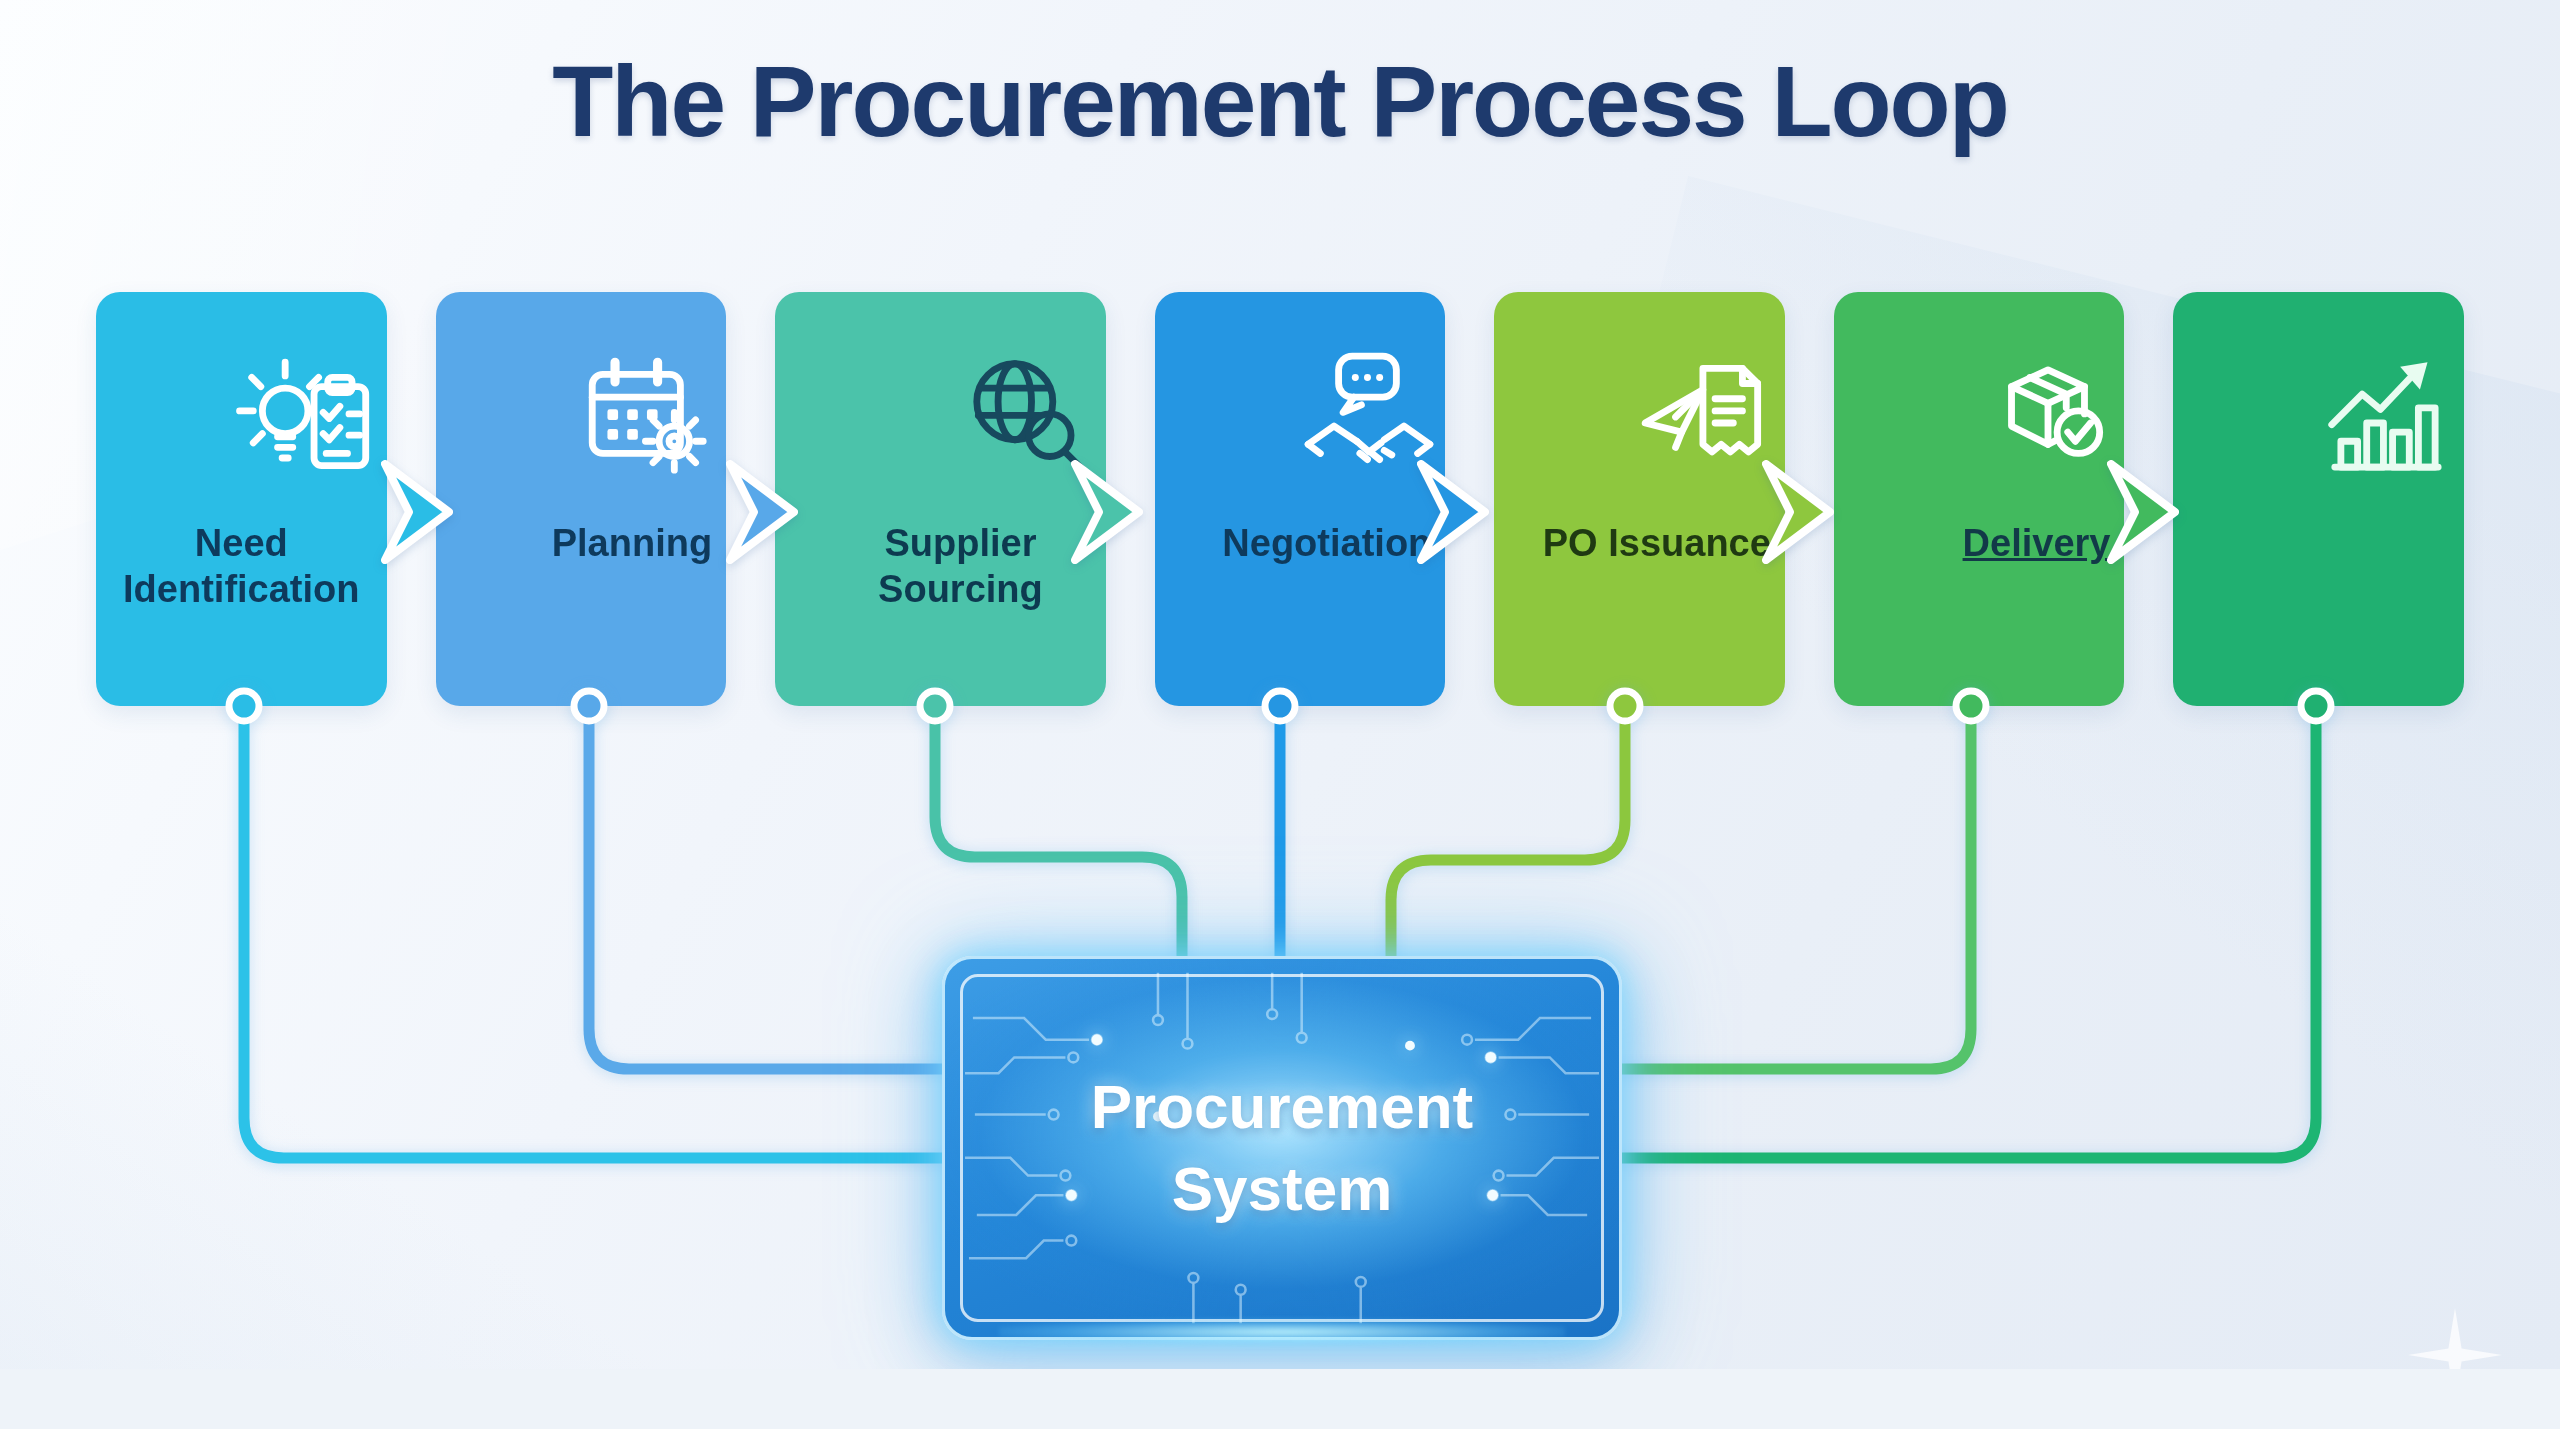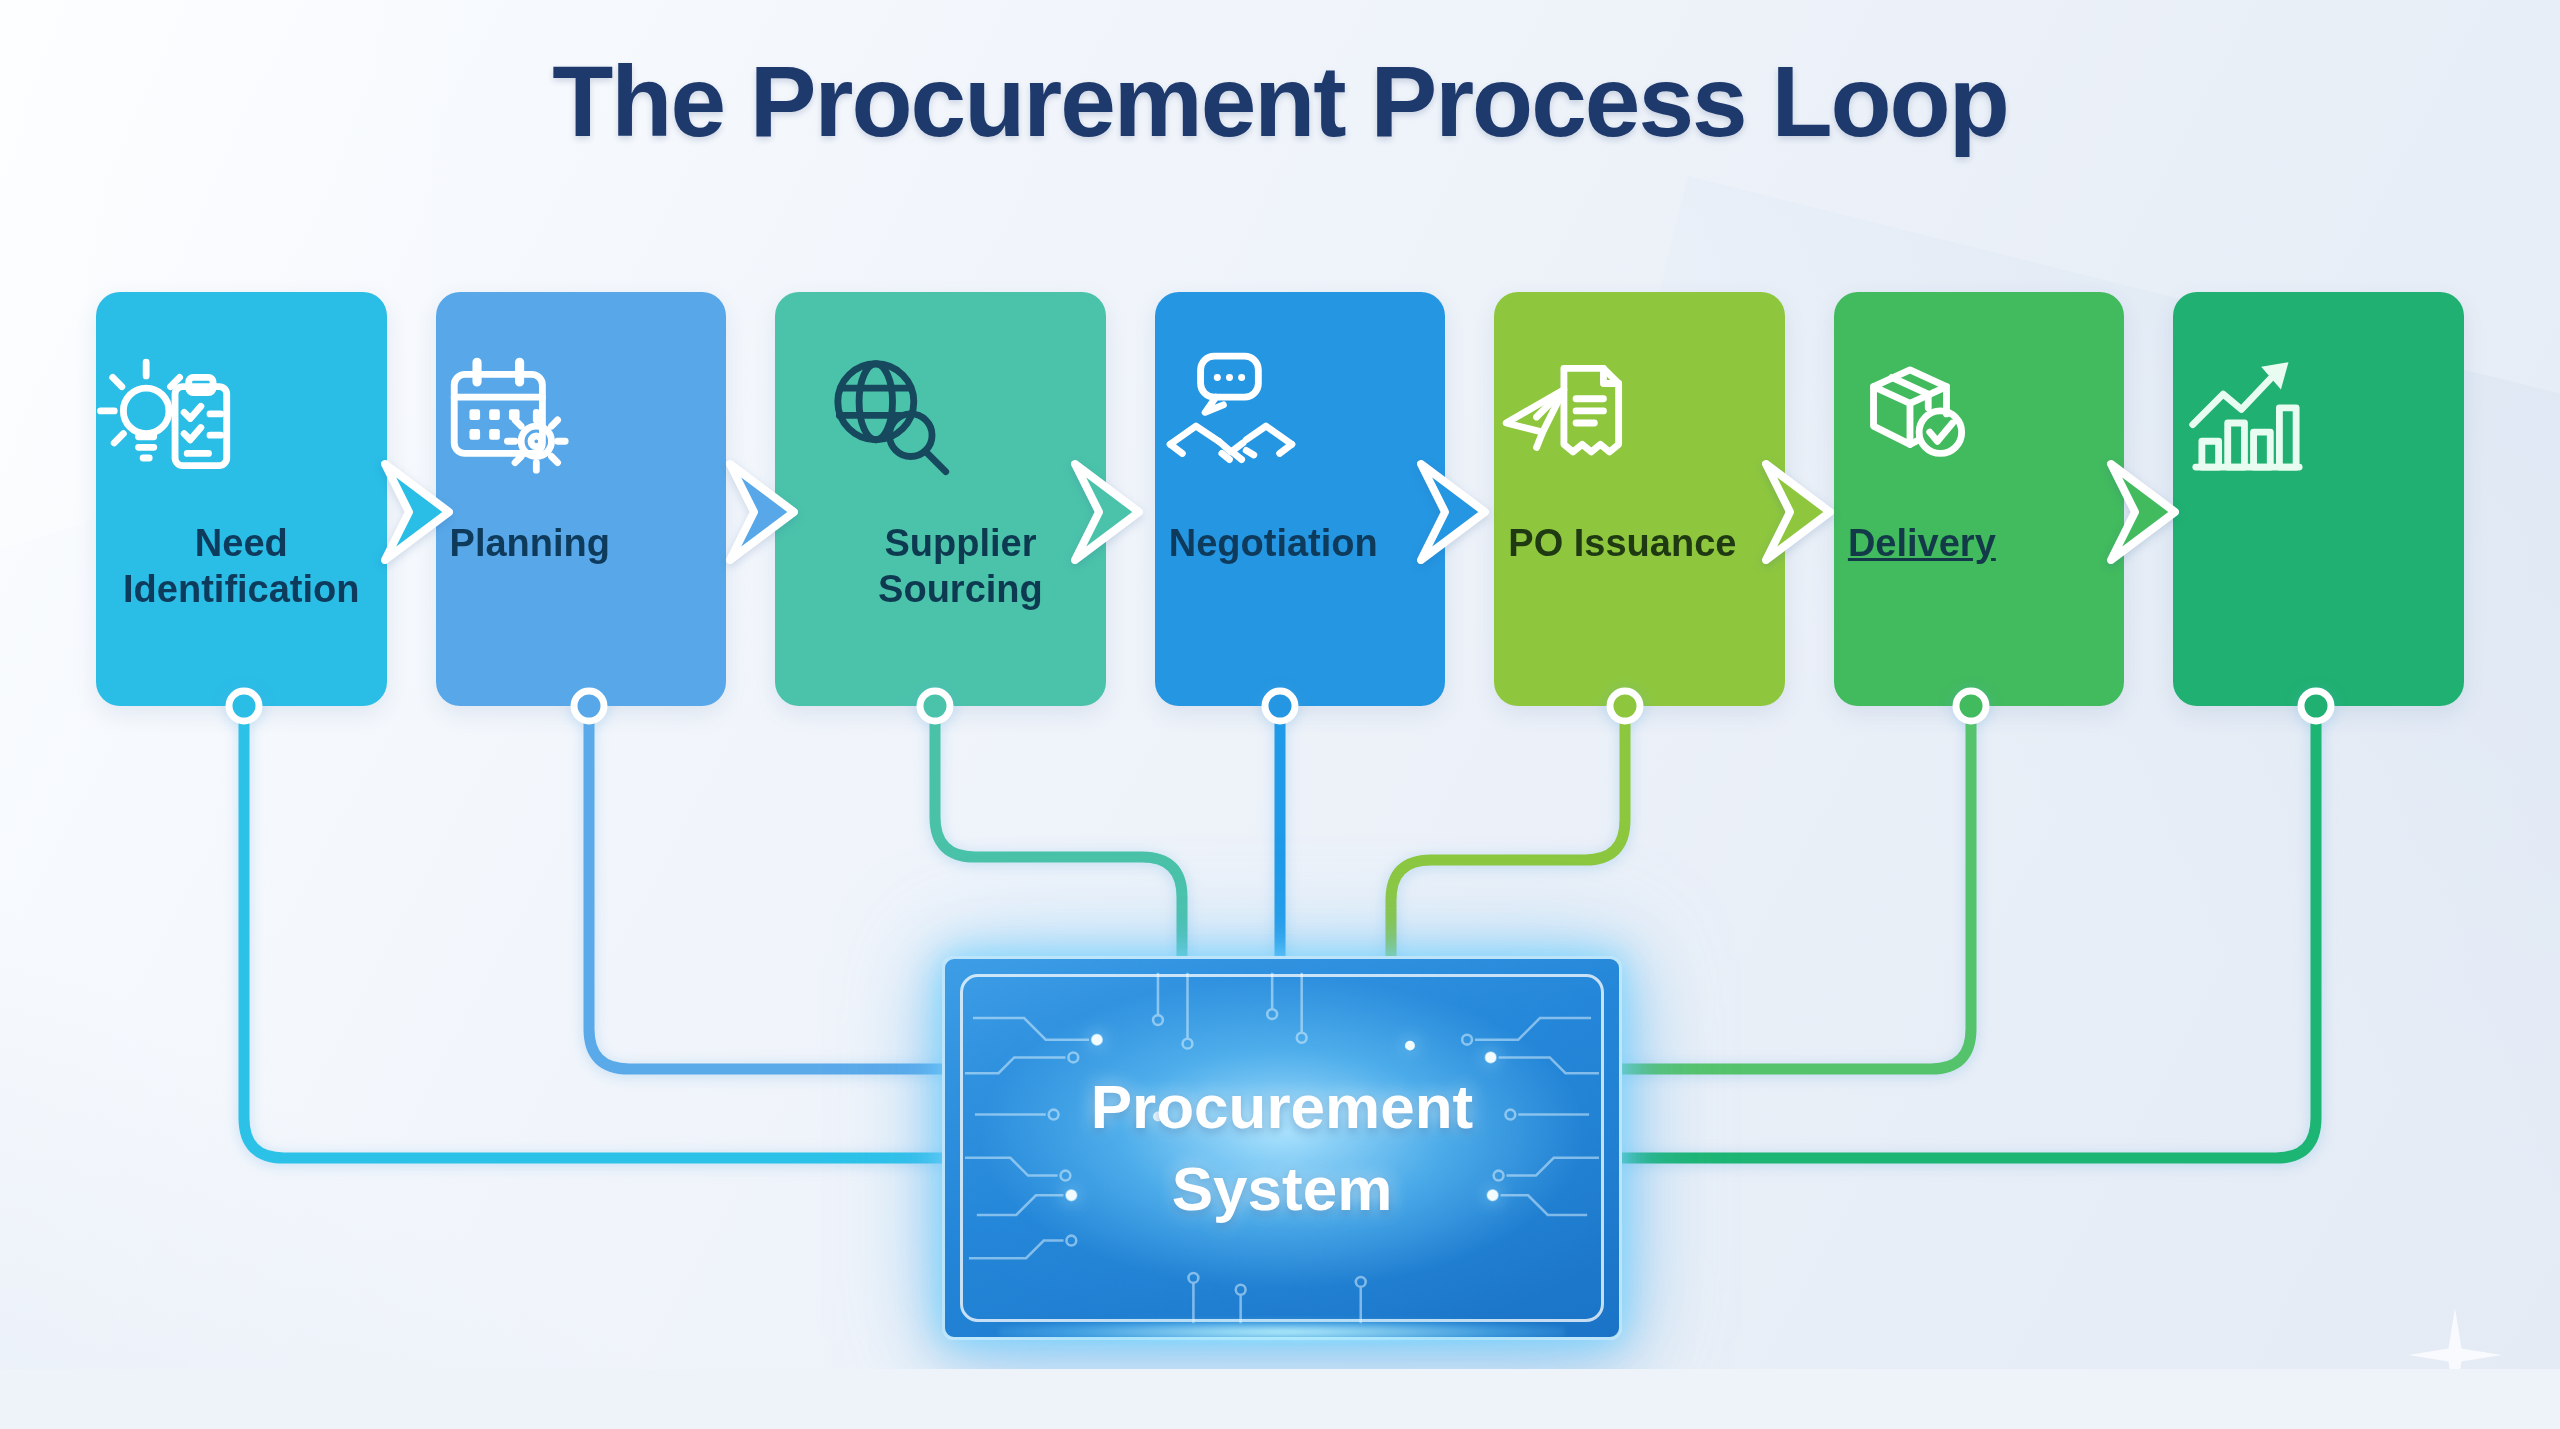--- a/index.html
+++ b/index.html
@@ -19,40 +19,40 @@
   .sparkle1{left:2408px;top:1308px;width:94px;height:94px;opacity:.75;filter:blur(1px);}
   .sparkle2{left:2502px;top:1390px;width:34px;height:34px;opacity:.4;filter:blur(1px);}
 
   .title{position:absolute;top:44px;left:0;width:100%;text-align:center;
     font-size:100px;font-weight:bold;letter-spacing:-2px;color:#1e3a6d;
     text-shadow:0 3px 6px rgba(30,58,109,.18);}
 
   
   .steps-row{position:absolute;left:96px;top:292px;width:2368px;height:414px;
     display:flex;gap:49px;}
-  .step{flex:1;border-radius:24px;display:flex;flex-direction:column;align-items:flex-start;
+  .step{flex:1;border-radius:24px;display:flex;flex-direction:column;align-items:flex-end;
     box-shadow:0 8px 22px rgba(40,90,150,.10);}
   .step-icon{margin-top:52px;width:152px;height:152px;color:#fff;}
   .step-icon svg{width:100%;height:100%;}
   .step-label{margin-top:24px;padding:0 14px;font-size:38px;font-weight:bold;
     text-align:center;line-height:1.22;}
 
   
   .arrow{position:absolute;top:452px;width:84px;height:120px;z-index:4;
     filter:drop-shadow(0 3px 4px rgba(40,90,150,.18));}
 
   
   .wires{position:absolute;left:0;top:0;z-index:3;pointer-events:none;
     filter:drop-shadow(0 2px 7px rgba(90,170,230,.30));}
   .conn{fill:none;stroke-width:11;stroke-linecap:round;}
   .dot{stroke:#ffffff;stroke-width:7;}
 
   
   .system-box{position:absolute;left:942px;top:956px;width:680px;height:384px;z-index:5;
-    border-radius:12px;border:3px solid rgba(205,240,255,.9);box-sizing:border-box;
+    border-radius:30px;border:3px solid rgba(205,240,255,.9);box-sizing:border-box;
     background:
       radial-gradient(ellipse 60% 55% at 50% 46%,rgba(175,230,255,.95) 0%,rgba(90,185,240,.75) 40%,rgba(40,140,220,.2) 75%,rgba(20,110,195,0) 100%),
       linear-gradient(160deg,#3d9de6 0%,#2486d8 45%,#1a73c6 100%);
     box-shadow:0 0 34px rgba(120,215,255,.95),0 0 100px rgba(110,200,255,.55),
       0 18px 70px rgba(50,130,210,.35);text-decoration:underline;}
   .system-box .inner-frame{position:absolute;inset:15px;border:3px solid rgba(255,255,255,.75);
     border-radius:18px;pointer-events:none;}
   .system-box .bottom-glow{position:absolute;left:8%;bottom:-8px;width:84%;height:26px;
     background:radial-gradient(ellipse at center,rgba(190,245,255,.95),rgba(120,215,255,.35) 55%,rgba(120,215,255,0) 80%);
     filter:blur(2px);pointer-events:none;}

